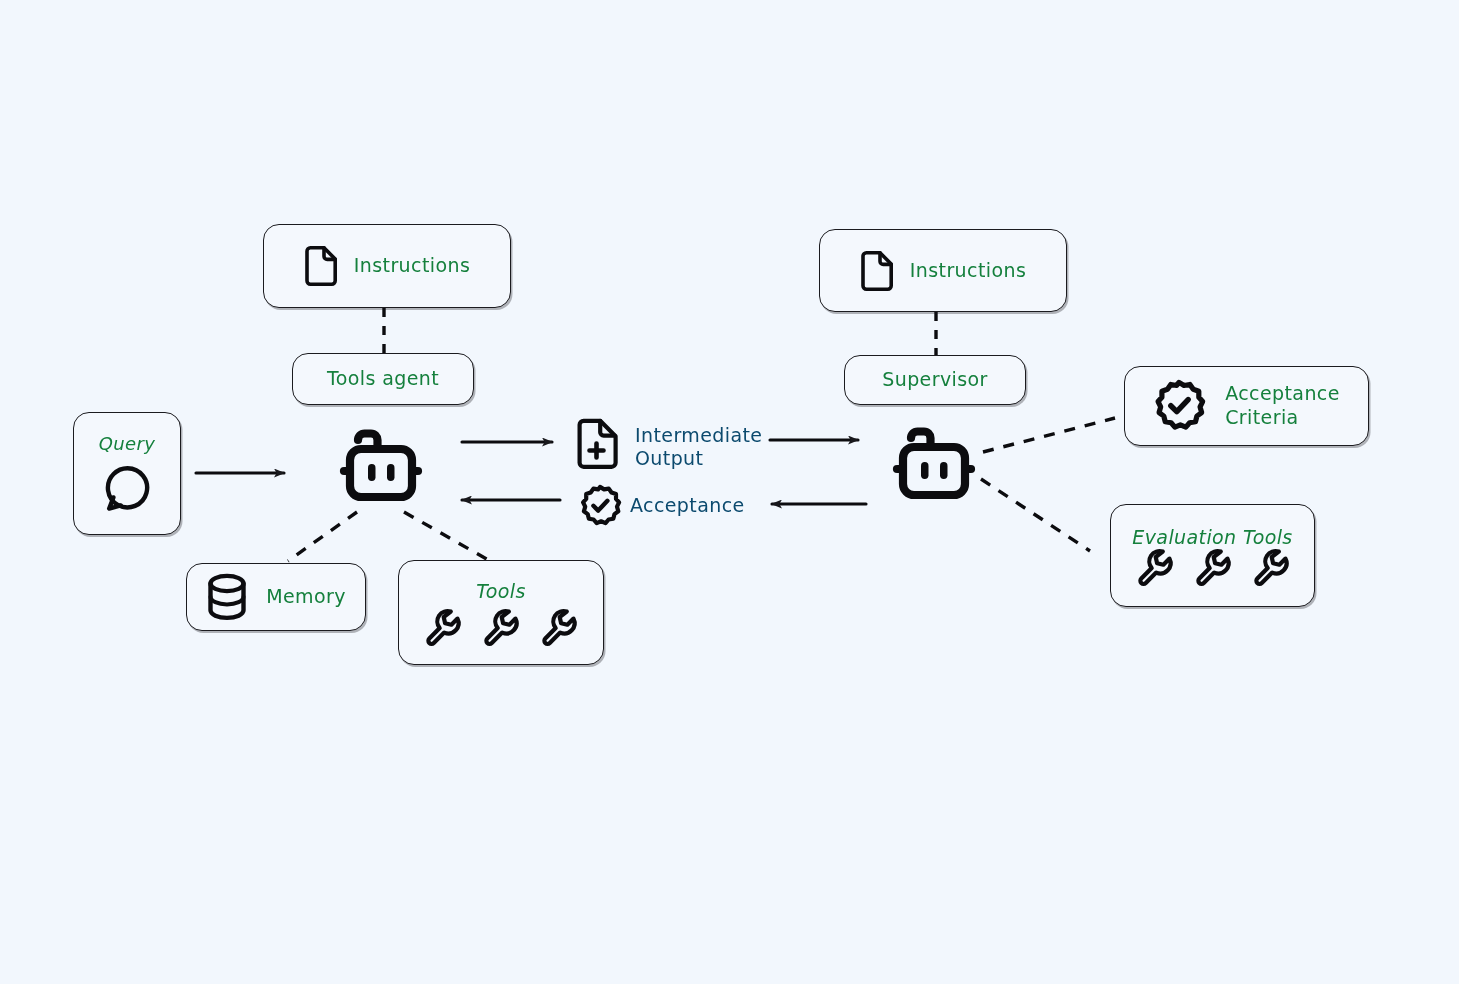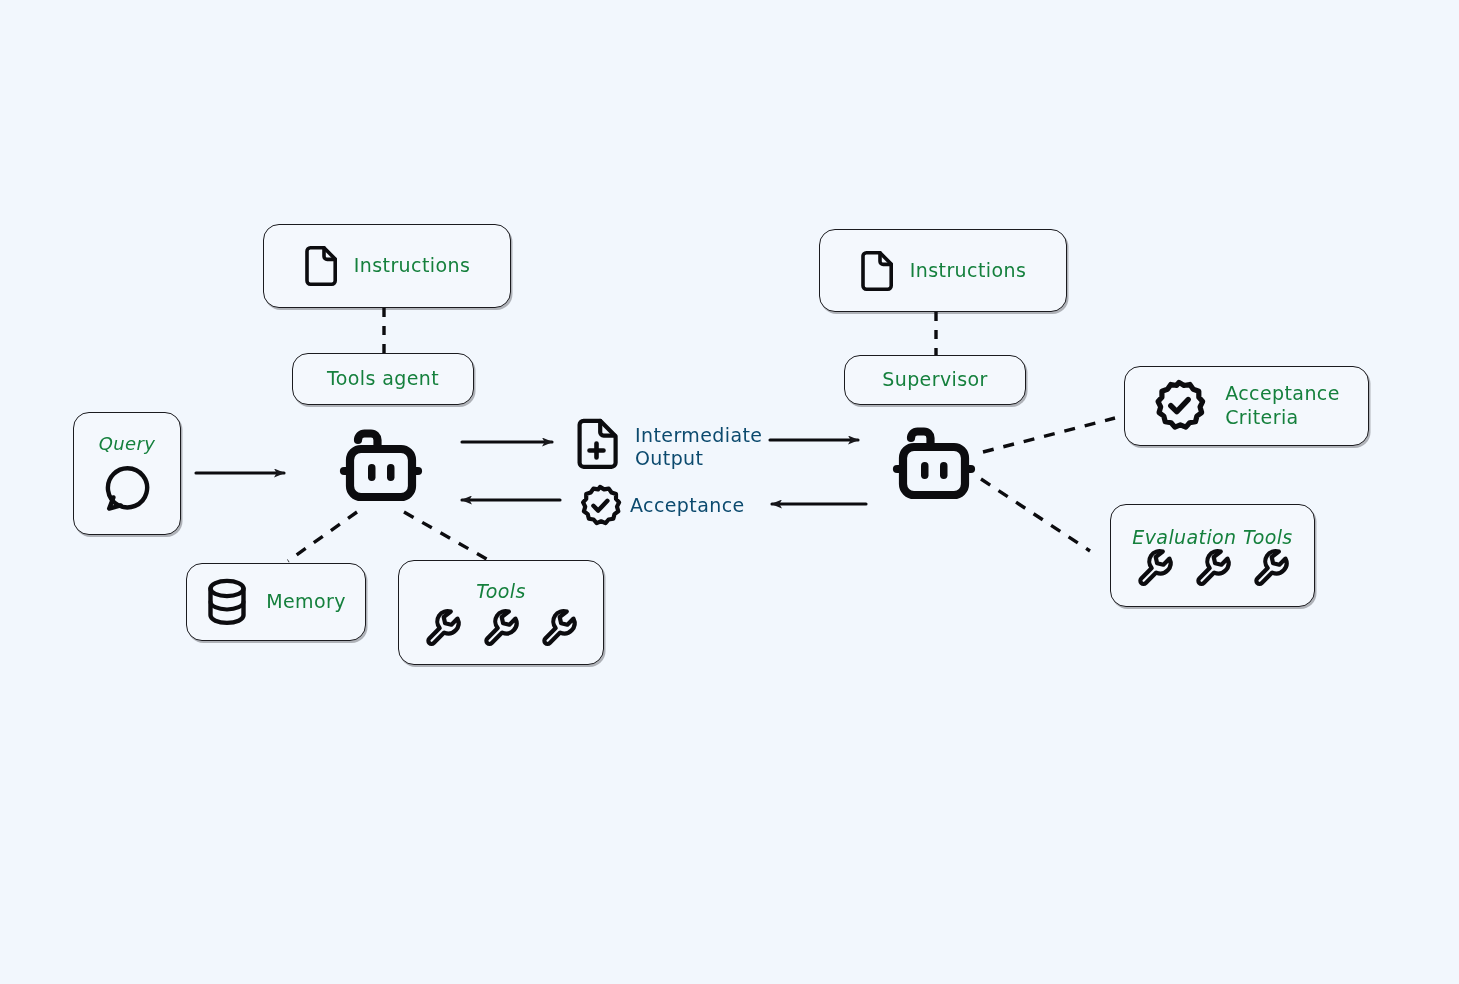--- a/index.html
+++ b/index.html
@@ -142,21 +142,21 @@
 
       <path class="ink" stroke-width="8.2" stroke-linecap="round" d="M83.5,47 h2.5"></path>
 
       <rect class="ink" x="18" y="25" width="62" height="48" rx="11" stroke-width="8.2"></rect>
 
       <rect class="inkf" x="36" y="40" width="7.5" height="17" rx="3.7"></rect>
       <rect class="inkf" x="55" y="40" width="7.5" height="17" rx="3.7"></rect>
     </svg>
   </div>
 
-  <div class="node" style="left:186px; top:563px; width:180px; height:78px;">
+  <div class="node" style="left:186px; top:563px; width:180px; height:68px;">
     <div class="row-inner" style="gap:18px;">
       <span>
         <svg width="42" height="48" viewBox="0 0 42 48">
           <ellipse class="ink" cx="21" cy="10.5" rx="16.5" ry="7.6" stroke-width="4.4"></ellipse>
           <path class="ink" stroke-width="4.4" stroke-linecap="round" d="M4.5,10.5 v26.8 a16.5,7.6 0 0 0 33,0 v-26.8"></path>
           <path class="ink" stroke-width="4.0" stroke-linecap="round" d="M4.5,23.8 a16.5,7.6 0 0 0 33,0"></path>
         </svg>
       </span>
       <span class="node-label">Memory</span>
     </div>

